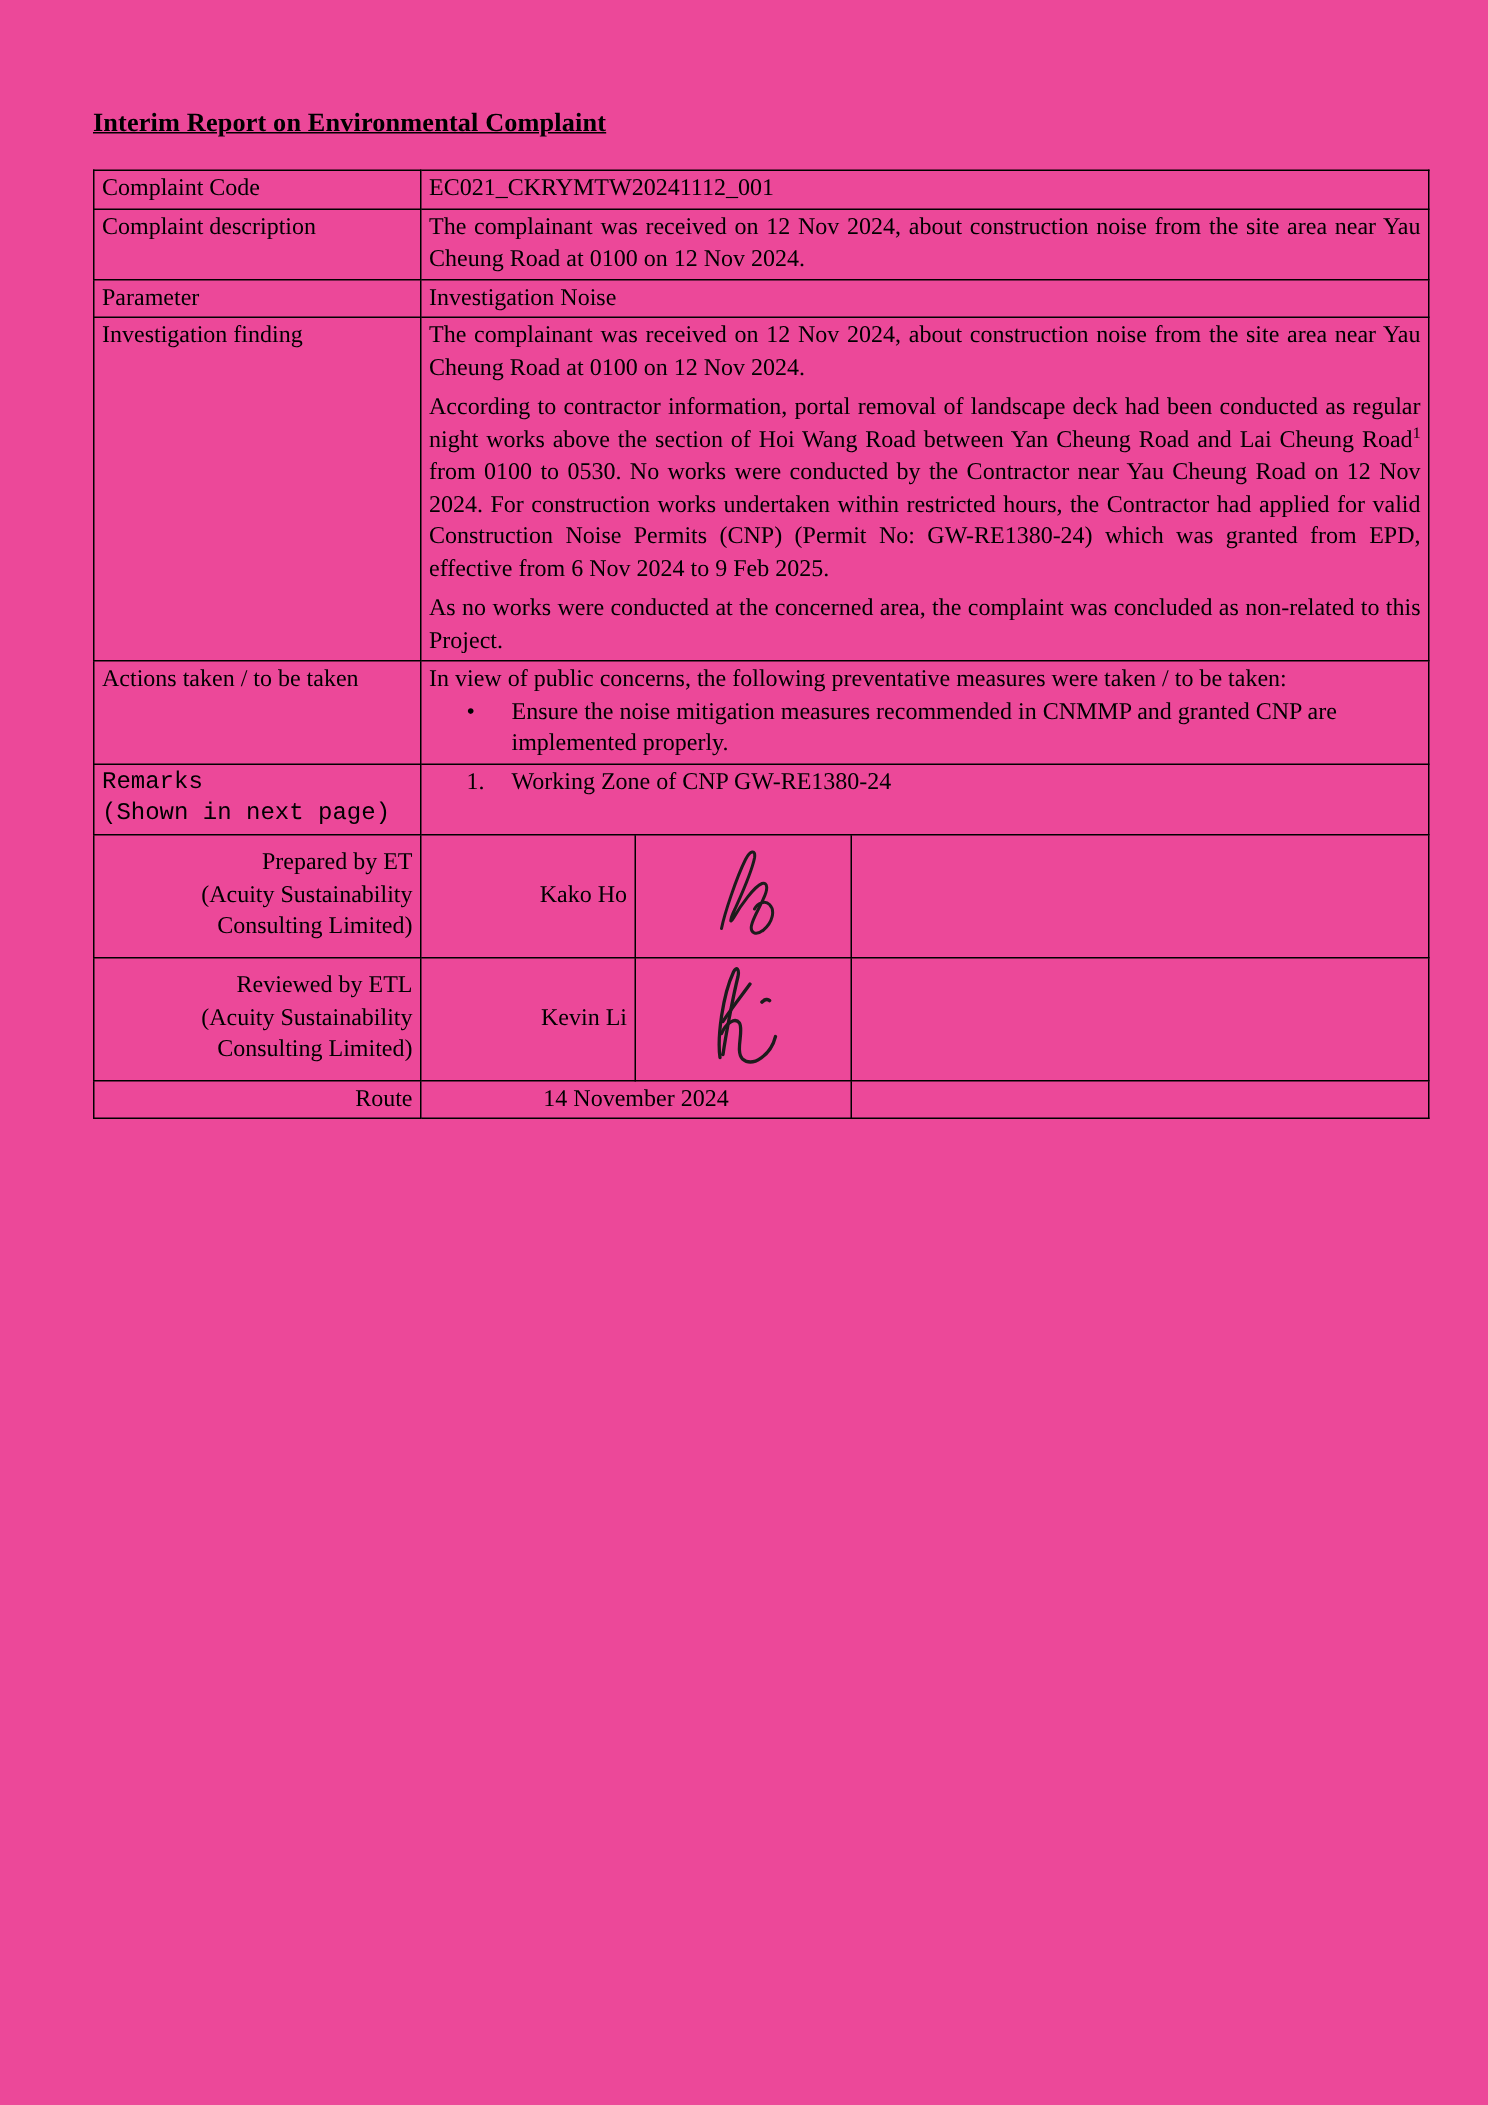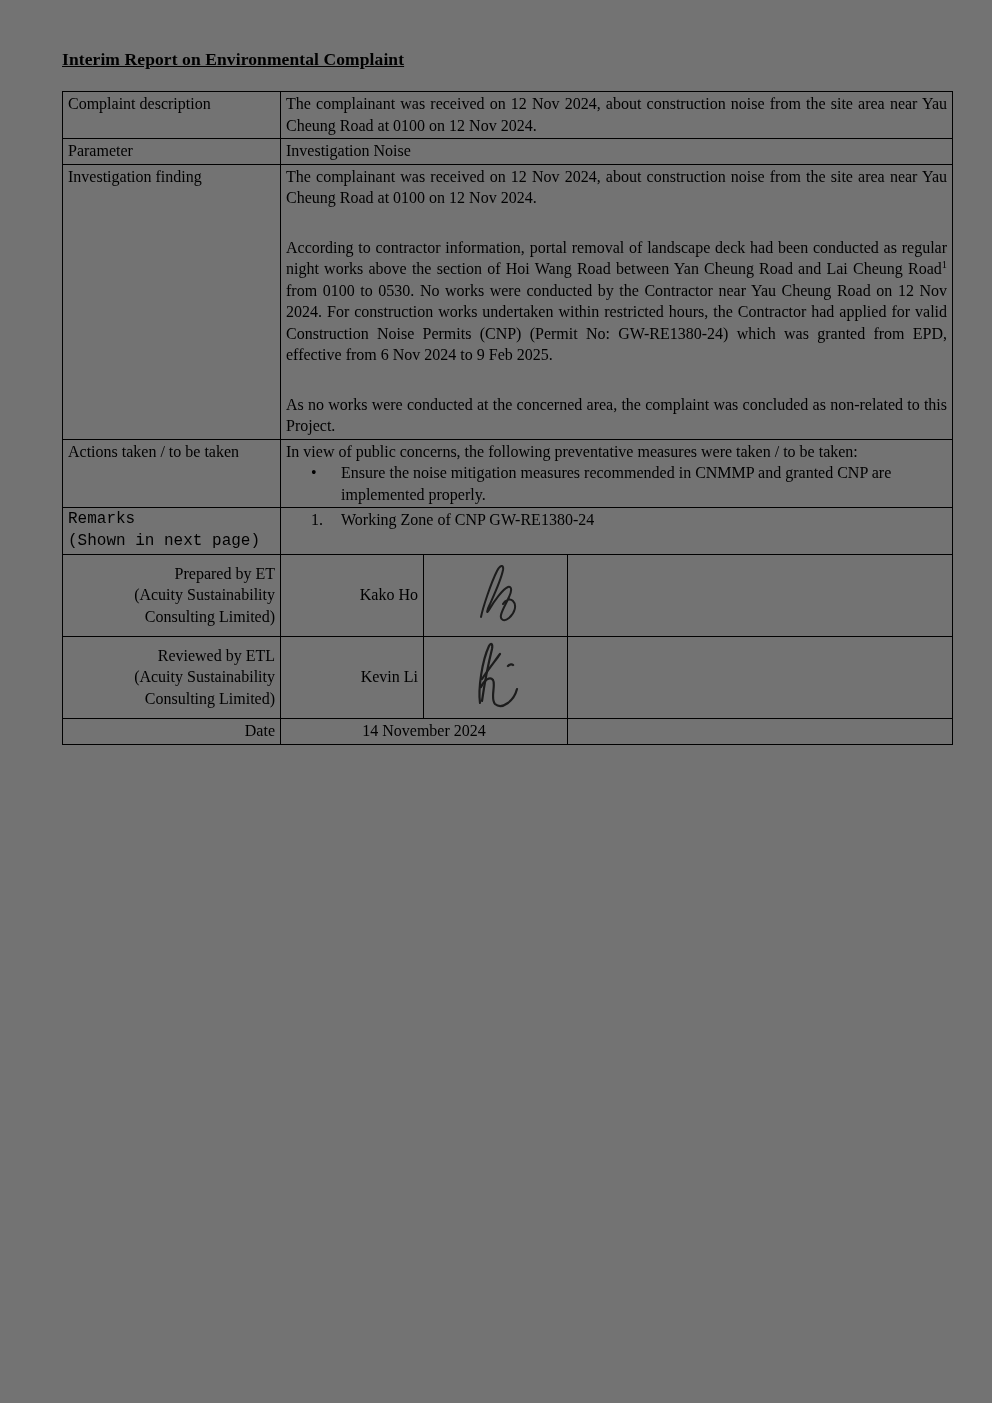--- a/index.html
+++ b/index.html
@@ -1,25 +1,25 @@
 <!DOCTYPE html>
 <html><head>
 <meta charset="utf-8">
 <style>
   html, body { margin: 0; padding: 0; background: #ffffff; }
   .page {
     position: relative;
     width: 992px;
     height: 1403px;
-    background: #737373;
+    background: #ec4899;
     color: #000000;
     font-family: "Liberation Serif", "DejaVu Serif", serif;
     overflow: hidden;
     box-sizing: border-box;
-    padding: 48px 0 0 62px;
+    padding: 70px 0 0 62px;
   }
   .doc-title {
     margin: 0 0 21px 0;
     font-size: 17.5px;
     line-height: 22px;
     font-weight: bold;
     text-decoration: underline;
     letter-spacing: 0.1px;
   }
   table.report {
@@ -32,21 +32,21 @@
     padding: 1px 5px 2px 5px;
     font-size: 16px;
     line-height: 21.5px;
     vertical-align: top;
     word-wrap: break-word;
   }
   td.lbl { padding-left: 7px; }
   td.ghost { border: none; background: transparent; }
   .pre { white-space: pre-line; font-family: Liberation Mono, monospace; }
   p.para { margin: 0; }
-  p.gap { margin-top: 28px; }
+  p.gap { margin-top: 5px; }
   .just { text-align: justify; }
   sup.fn { font-size: 10.5px; line-height: 0; vertical-align: super; }
   .nowrap { white-space: nowrap; }
   .list-row { display: flex; align-items: flex-start; }
   .list-row .marker {
     flex: 0 0 55px;
     box-sizing: border-box;
     padding-left: 25px;
   }
   .list-row .li-text { max-width: 562px; }
@@ -77,20 +77,24 @@
   <table class="report">
     <colgroup>
       <col style="width:218px">
       <col style="width:143px">
       <col style="width:144px">
       <col style="width:385px">
     </colgroup>
     <tbody>
 
 
+      <tr>
+        <td class="lbl">Complaint Code</td>
+        <td colspan="3">EC021_CKRYMTW20241112_001</td>
+      </tr>
 
       <tr>
         <td class="lbl">Complaint description</td>
         <td colspan="3" class="just">The complainant was received on 12 Nov 2024, about construction noise from the site area near Yau Cheung Road at 0100 on 12 Nov 2024.</td>
       </tr>
 
       <tr>
         <td class="lbl">Parameter</td>
         <td colspan="3">Investigation Noise</td>
       </tr>
@@ -150,21 +154,21 @@
             <path class="ink" stroke-width="2.2" d="M36 40 C41 32 49 22 54 15"></path>
             <path class="ink" stroke-width="2.2" d="M35 48 C38 41 44 37 47 41 C50 46 44 60 49 65 C56 71 68 62 71 50"></path>
             <path class="ink" stroke-width="2.4" d="M62 27 C64 25 66 25 67 26"></path>
           </svg>
         </td>
         <td class="ghost"></td>
       </tr>
 
 
       <tr class="date-row">
-        <td class="sig-lbl">Date</td>
+        <td class="sig-lbl">Route</td>
         <td colspan="2" class="date-val">14 November 2024</td>
         <td class="ghost"></td>
       </tr>
 
     </tbody>
   </table>
 
 </div>
 
 </body></html>

